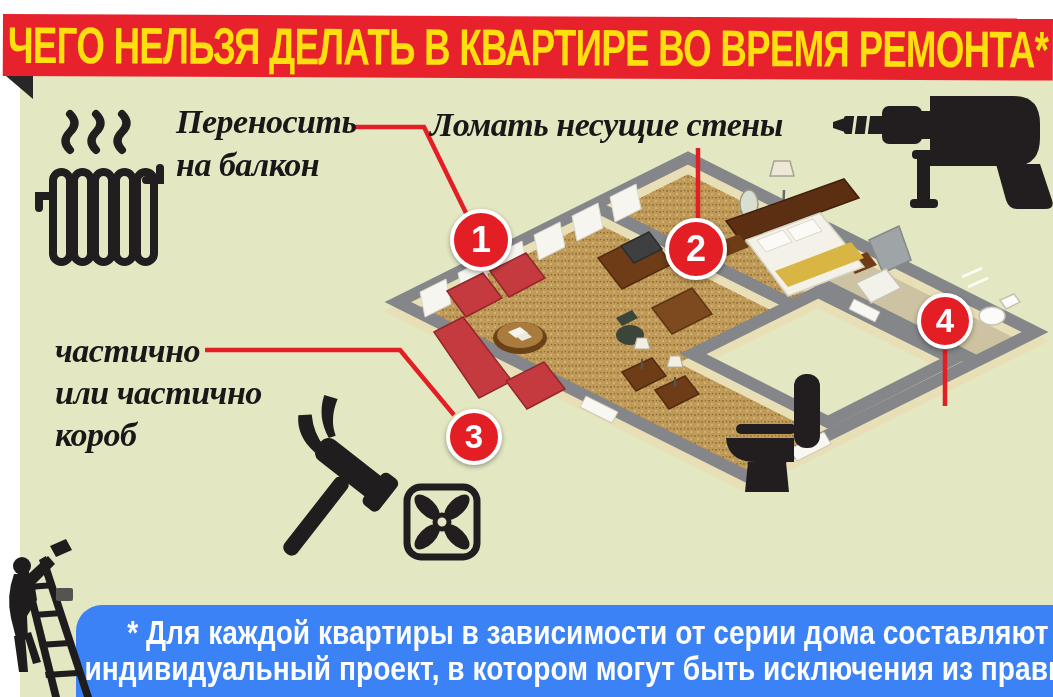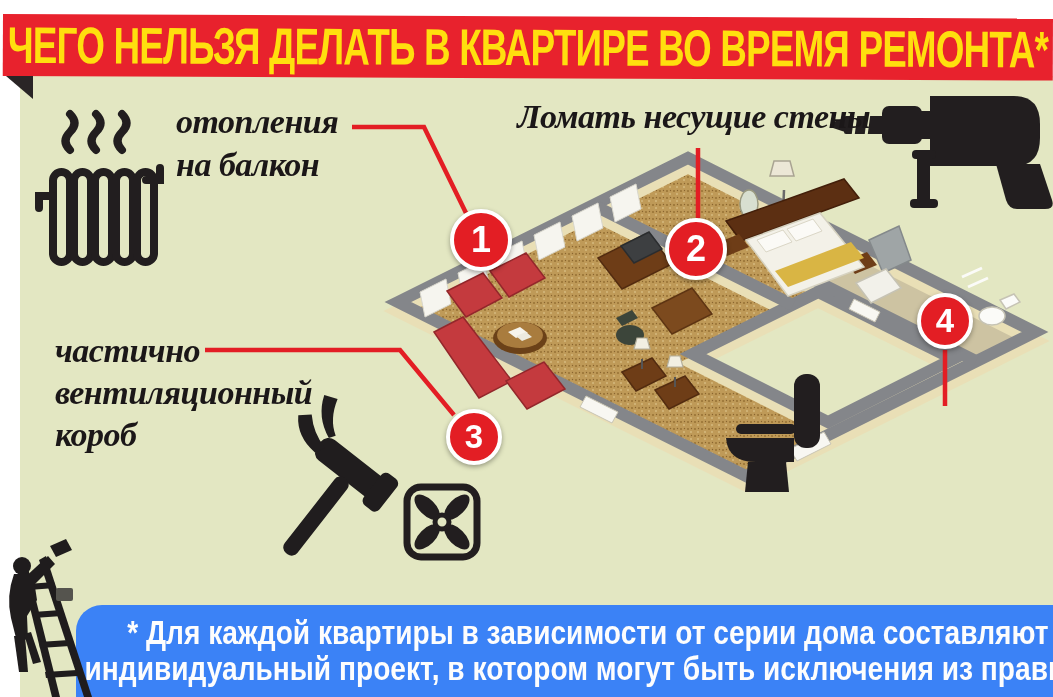--- a/index.html
+++ b/index.html
@@ -9,21 +9,21 @@
   .banner{position:absolute;left:3px;top:14px;width:1050px;height:62px;background:#e8222d;
           display:flex;align-items:center;justify-content:center;z-index:3;
           transform:rotate(.25deg);transform-origin:0 0;}
   .banner-title{font-weight:700;font-size:46px;color:#ffdf0e;white-space:nowrap;
           letter-spacing:-1px;transform:scale(.8,1.12);}
   .scene{position:absolute;left:0;top:0;width:1053px;height:697px;z-index:5;pointer-events:none;}
   .ann{position:absolute;z-index:6;font-family:"Liberation Serif",serif;font-style:italic;
        font-weight:700;color:#1b1718;font-size:34px;line-height:43px;letter-spacing:-.5px;}
   .ann div{white-space:nowrap;}
   #t1{left:176px;top:100px;}
-  #t2{left:430px;top:95px;width:440px;text-align:right;}
+  #t2{left:430px;top:103px;width:440px;text-align:left;}
   #t3{left:55px;top:330px;line-height:42px;}
   #t4{left:420px;top:405px;width:618px;text-align:right;line-height:42px;}
   .badge{position:absolute;z-index:7;background:#e31e24;border:4px solid #ffffff;
          border-radius:50%;box-sizing:border-box;display:flex;align-items:center;
          justify-content:center;color:#fff;font-weight:700;font-size:36px;
          box-shadow:0 2px 5px rgba(0,0,0,.35);}
   #b1{left:450px;top:209px;width:62px;height:62px;}
   #b2{left:665px;top:218px;width:62px;height:62px;}
   #b3{left:446px;top:409px;width:56px;height:56px;font-size:33px;}
   #b4{left:917px;top:293px;width:56px;height:56px;font-size:33px;}
@@ -38,29 +38,29 @@
 
 <div class="page">
 
   <div class="panel"></div>
 
   <div class="banner">
     <span class="banner-title">ЧЕГО НЕЛЬЗЯ ДЕЛАТЬ В КВАРТИРЕ ВО ВРЕМЯ РЕМОНТА*</span>
   </div>
 
   <div class="ann" id="t1">
-    <div>отопления</div>
+    <div>Переносить</div>
     <div>на балкон</div>
   </div>
   <div class="ann" id="t2">
     <div>Ломать несущие стены</div>
   </div>
   <div class="ann" id="t3">
     <div>частично</div>
-    <div>вентиляционный</div>
+    <div>или частично</div>
     <div>короб</div>
   </div>
 
   <div class="badge" id="b1">1</div>
   <div class="badge" id="b2">2</div>
   <div class="badge" id="b3">3</div>
   <div class="badge" id="b4">4</div>
 
   <div class="footbar">
     <div class="footline">* Для каждой квартиры в зависимости от серии дома составляют</div>

